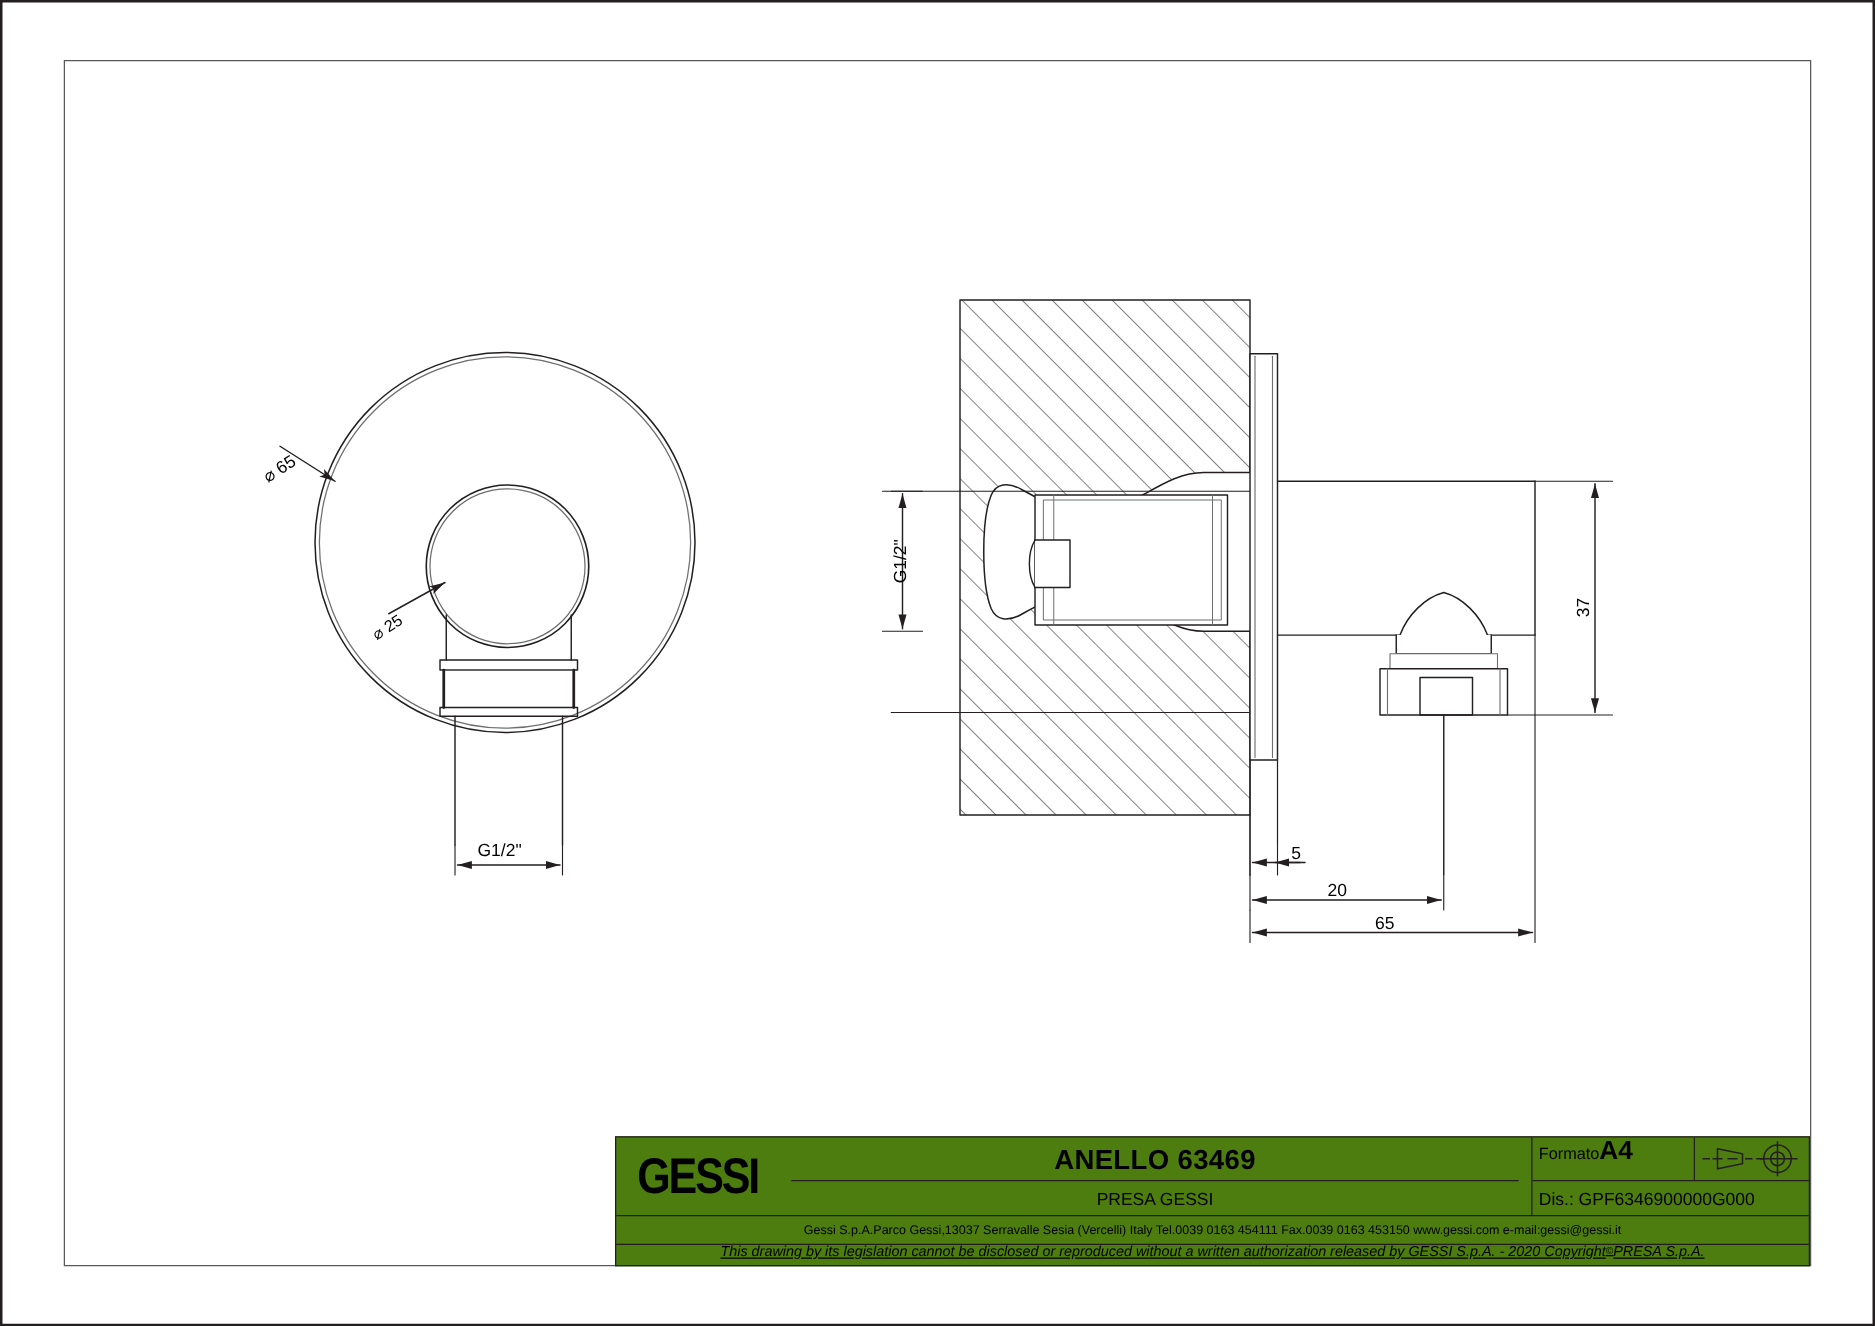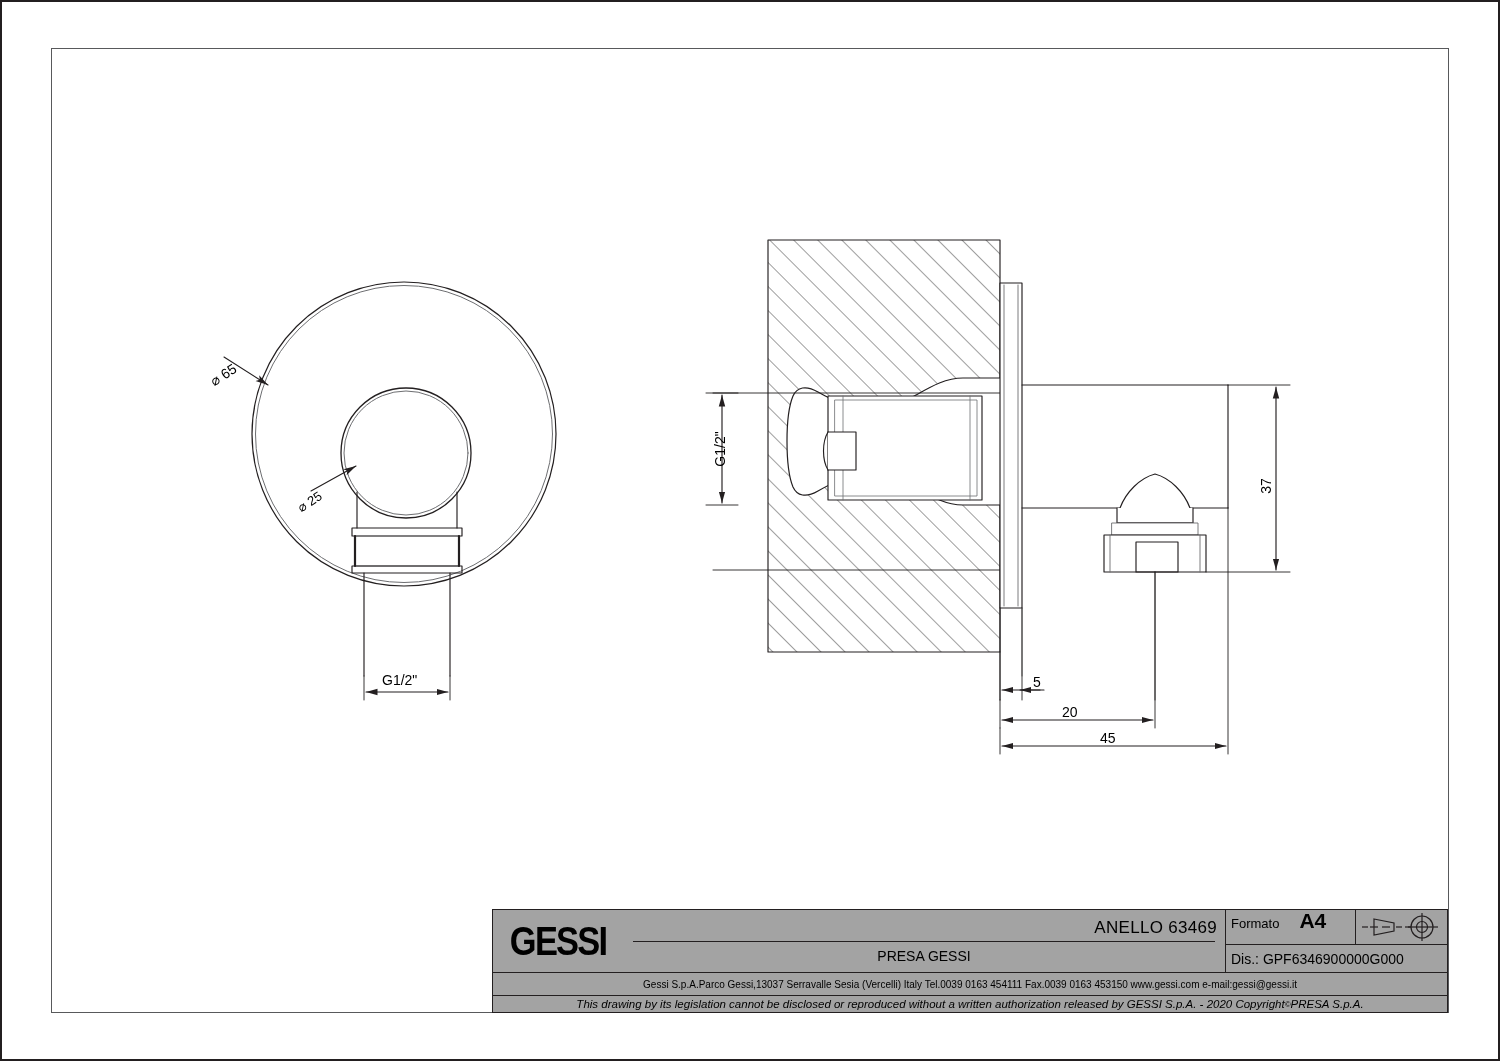--- a/index.html
+++ b/index.html
@@ -47,21 +47,21 @@
   }
   
   .title-block {
     position: absolute;
     left: 492px;
     top: 909px;
     width: 956px;
     height: 104px;
     box-sizing: border-box;
     border: 1.5px solid #231f20;
-    background: #a3a3a3;
+    background: #4d7c0f;
     display: flex;
     flex-direction: column;
   }
   .tb-upper {
     display: flex;
     height: 62px;
     border-bottom: 1.5px solid #231f20;
   }
   .tb-logo {
     width: 130px;
@@ -82,23 +82,23 @@
   }
   .tb-center {
     flex: 1;
     display: flex;
     flex-direction: column;
     justify-content: center;
     padding: 0 8px;
     box-sizing: border-box;
   }
   .tb-main-title {
-    text-align: right;
-    font-size: 17px;
-    font-weight: 400;
+    text-align: center;
+    font-size: 22px;
+    font-weight: 700;
     color: #000;
     letter-spacing: 0.3px;
     padding-bottom: 3px;
   }
   .tb-rule {
     height: 0;
     border-top: 1.2px solid #231f20;
     margin: 0 2px;
   }
   .tb-subtitle {
@@ -116,21 +116,21 @@
   }
   .tb-right-top {
     height: 34px;
     display: flex;
     border-bottom: 1.5px solid #231f20;
   }
   .tb-format {
     flex: 1;
     display: flex;
     align-items: baseline;
-    gap: 20px;
+    gap: 0;
     padding-left: 5px;
     box-sizing: border-box;
   }
   .tb-format-label {
     font-size: 13px;
     color: #000;
   }
   .tb-format-value {
     font-size: 21px;
     font-weight: 700;
@@ -161,26 +161,27 @@
     align-items: center;
     justify-content: center;
     font-size: 10px;
     color: #000;
     border-bottom: 1.5px solid #231f20;
     white-space: nowrap;
   }
   .tb-legal {
     flex: 1;
     display: flex;
-    align-items: center;
+    align-items: flex-start;
     justify-content: center;
     font-size: 11.5px;
     font-style: italic;
     color: #000;
     white-space: nowrap;
+    text-decoration: underline;
   }
   .sup { font-size: 8px; vertical-align: super; }
 
   
   .dim {
     position: absolute;
     font-family: "Liberation Sans", sans-serif;
     font-size: 14px;
     color: #000;
     white-space: nowrap;
@@ -357,21 +358,21 @@
   <div class="dim" style="left:382px; top:672px;">G1/2"</div>
 
   <div class="dim dim-vert" style="left:685px; top:441px; width:70px; text-align:center;">G1/2"</div>
 
   <div class="dim dim-vert" style="left:1246px; top:478px; width:40px; text-align:center;">37</div>
 
   <div class="dim" style="left:1033px; top:674px;">5</div>
 
   <div class="dim" style="left:1062px; top:704px;">20</div>
 
-  <div class="dim" style="left:1100px; top:730px;">45</div>
+  <div class="dim" style="left:1100px; top:730px;">65</div>
 
   <div class="title-block">
 
     <div class="tb-upper">
 
       <div class="tb-logo">
         <span class="gessi-logo">GESSI</span>
       </div>
 
       <div class="tb-center">

